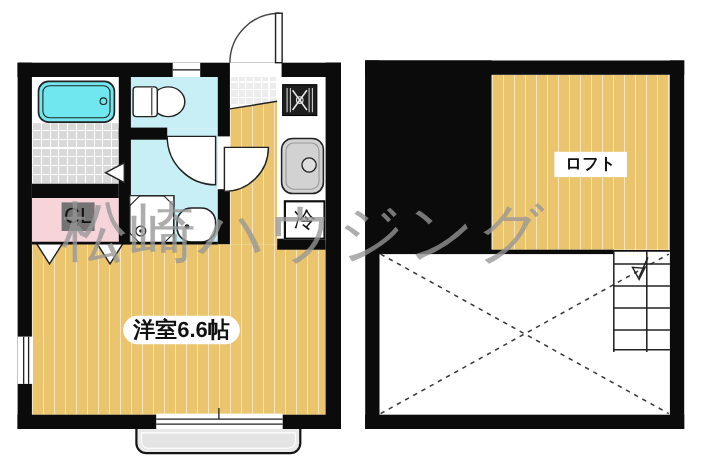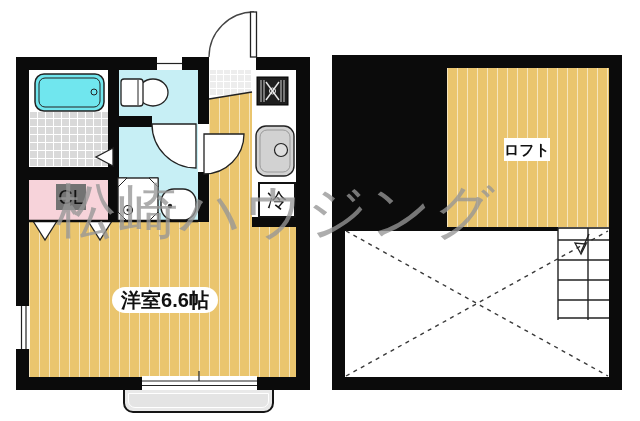--- a/index.html
+++ b/index.html
@@ -33,21 +33,21 @@
   
   #overlay{position:absolute;left:0;top:0;z-index:10;pointer-events:none;}
   
   .label{
     position:absolute;z-index:20;display:flex;align-items:center;justify-content:center;
     background:#fff;color:#111;line-height:1;white-space:nowrap;
   }
   .lbl-room{left:112px;top:287px;width:106px;height:26px;font-size:20px;font-weight:bold;border-radius:13px;}
   .lbl-cl{left:56px;top:184px;width:30px;height:26px;font-size:20px;background:#737373;}
   .lbl-rei{left:258px;top:182px;width:38px;height:36px;font-size:20px;border:2px solid #111;box-sizing:border-box;z-index:6;}
-  .lbl-loft{left:504px;top:138px;width:46px;height:23px;font-size:15px;font-weight:bold;}
+  .lbl-loft{left:504px;top:138px;width:66px;height:23px;font-size:15px;font-weight:bold;}
   
   .balcony{
     position:absolute;left:123px;top:388px;width:151px;height:25px;box-sizing:border-box;
     background:#e9e9e9;border:2px solid #151515;border-radius:0 0 10px 10px;z-index:2;
   }
   .balcony-inner{
     position:absolute;left:3px;top:3px;right:3px;bottom:3px;
     border:1px solid #fff;border-radius:0 0 7px 7px;background:#e4e4e4;
   }
   

